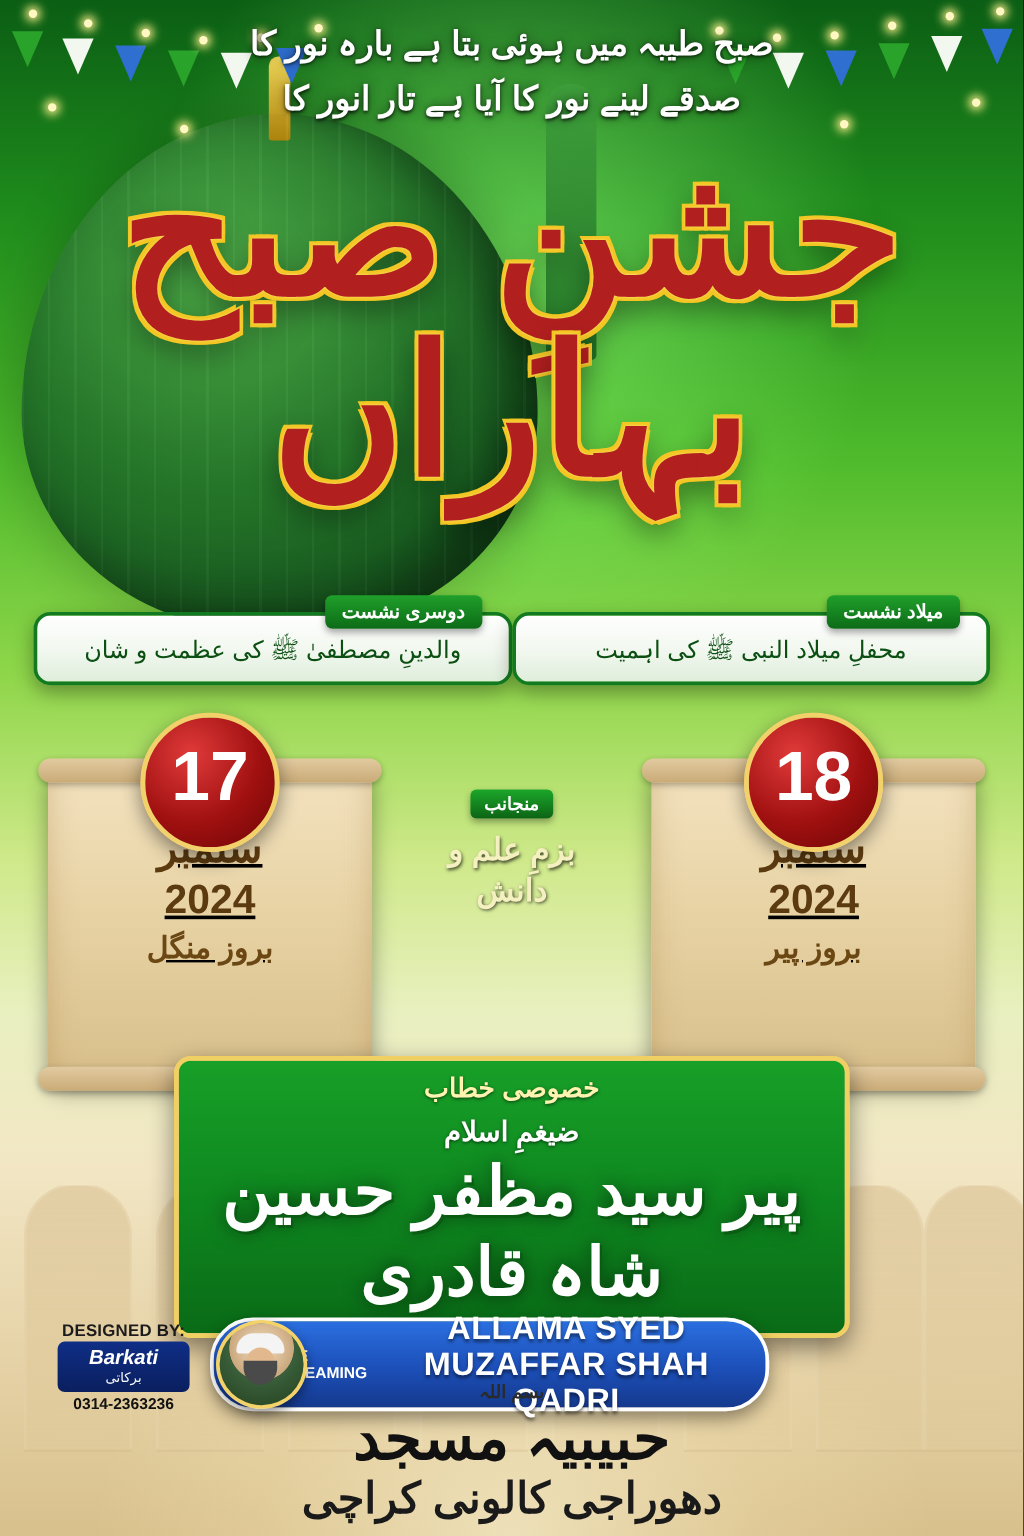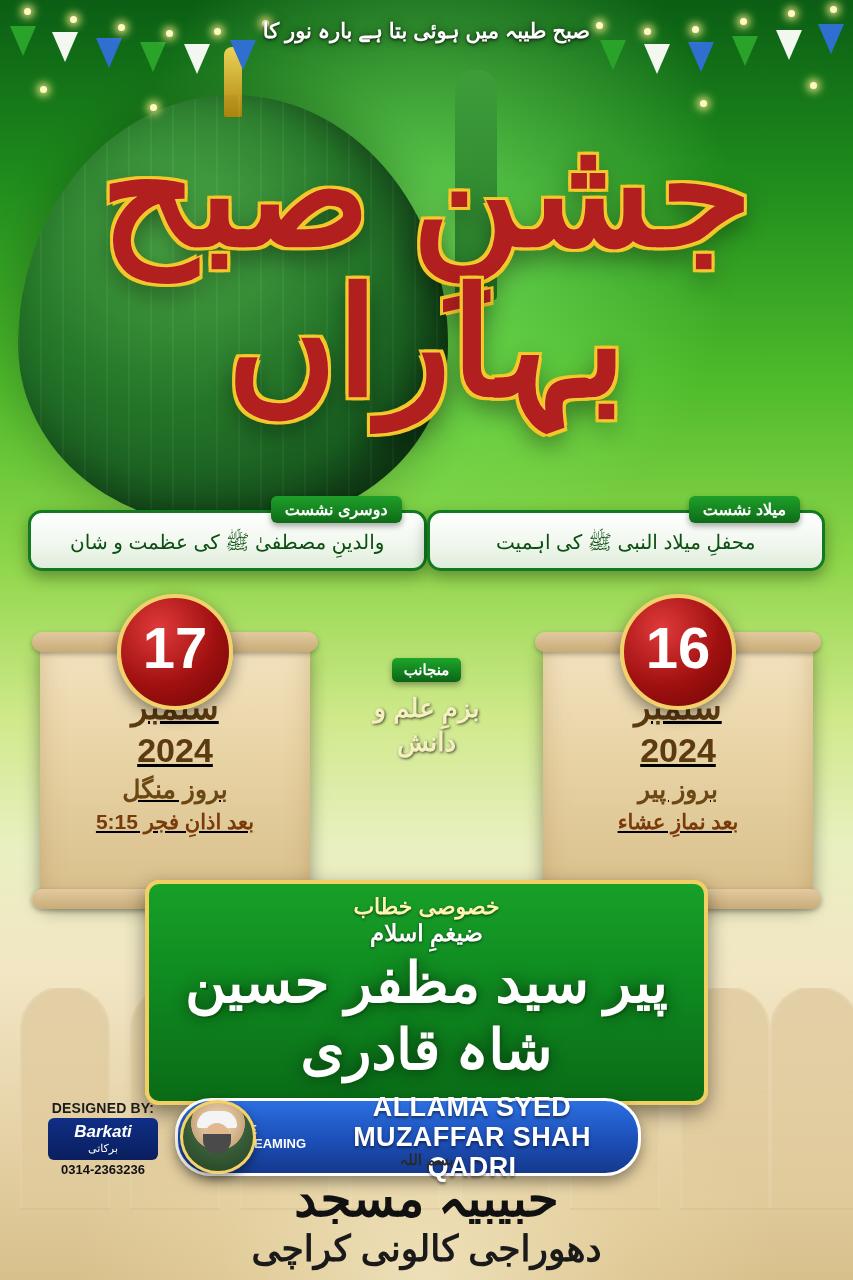--- a/index.html
+++ b/index.html
@@ -101,21 +101,21 @@
   .couplet {
     position: absolute;
     top: 14px;
     left: 0; right: 0;
     text-align: center;
     color: #fff;
     direction: rtl;
     text-shadow: 0 1px 3px rgba(0,0,0,0.75), 0 0 10px rgba(0,0,0,0.5);
   }
   .couplet div {
-    font-size: 21px;
+    font-size: 28px;
     line-height: 1.65;
     font-weight: bold;
     letter-spacing: .3px;
   }
 
   
   .title-wrap {
     position: absolute;
     top: 118px;
     left: 0; right: 0;
@@ -288,21 +288,21 @@
     direction: rtl;
     box-shadow: 0 8px 20px rgba(0,0,0,.45);
   }
   .speaker .khitab {
     font-size: 22px;
     font-weight: bold;
     color: #fff3b0;
     text-shadow: 0 1px 3px rgba(0,0,0,.6);
   }
   .speaker .zeegham {
-    margin-top: 0;
+    margin-top: 10px;
     font-size: 23px;
     font-weight: bold;
     color: #ffffff;
     text-shadow: 0 1px 3px rgba(0,0,0,.6);
   }
   .speaker .name {
     margin-top: 2px;
     font-size: 56px;
     font-weight: bold;
     color: #ffffff;
@@ -492,20 +492,21 @@
     <div class="bulb" style="left:788px; top:10px"></div>
     <div class="bulb" style="left:830px; top:6px"></div>
     <div class="bulb" style="left:40px; top:86px"></div>
     <div class="bulb" style="left:150px; top:104px"></div>
     <div class="bulb" style="left:700px; top:100px"></div>
     <div class="bulb" style="left:810px; top:82px"></div>
   </div>
 
   <div class="couplet">
     <div>صبح طیبہ میں ہوئی بتا ہے بارہ نور کا</div>
+    <div>صدقے لینے نور کا آیا ہے تار انور کا</div>
   </div>
 
   <div class="title-wrap">
     <div class="title-main">جشنِ صبح بہاراں</div>
   </div>
 
   <div class="sessions">
     <div class="session">
       <div class="tag">دوسری نشست</div>
       <div class="topic">والدینِ مصطفیٰ ﷺ کی عظمت و شان</div>
@@ -516,29 +517,27 @@
     </div>
   </div>
 
   <div class="dates">
 
     <div class="datecard">
       <div class="daybadge">17</div>
       <div class="dmonth">ستمبر</div>
       <div class="dmonth">2024</div>
       <div class="dday">بروز منگل</div>
-      <div class="dtime">بعد اذانِ فجر 5:15</div>
     </div>
 
     <div class="datecard">
-      <div class="daybadge">16</div>
+      <div class="daybadge">18</div>
       <div class="dmonth">ستمبر</div>
       <div class="dmonth">2024</div>
       <div class="dday">بروز پیر</div>
-      <div class="dtime">بعد نمازِ عشاء</div>
     </div>
 
     <div class="center-tag">
       <div class="pill">منجانب</div>
       <div class="bazm">بزمِ علم و دانش</div>
     </div>
   </div>
 
   <div class="speaker">
     <div class="khitab">خصوصی خطاب</div>

